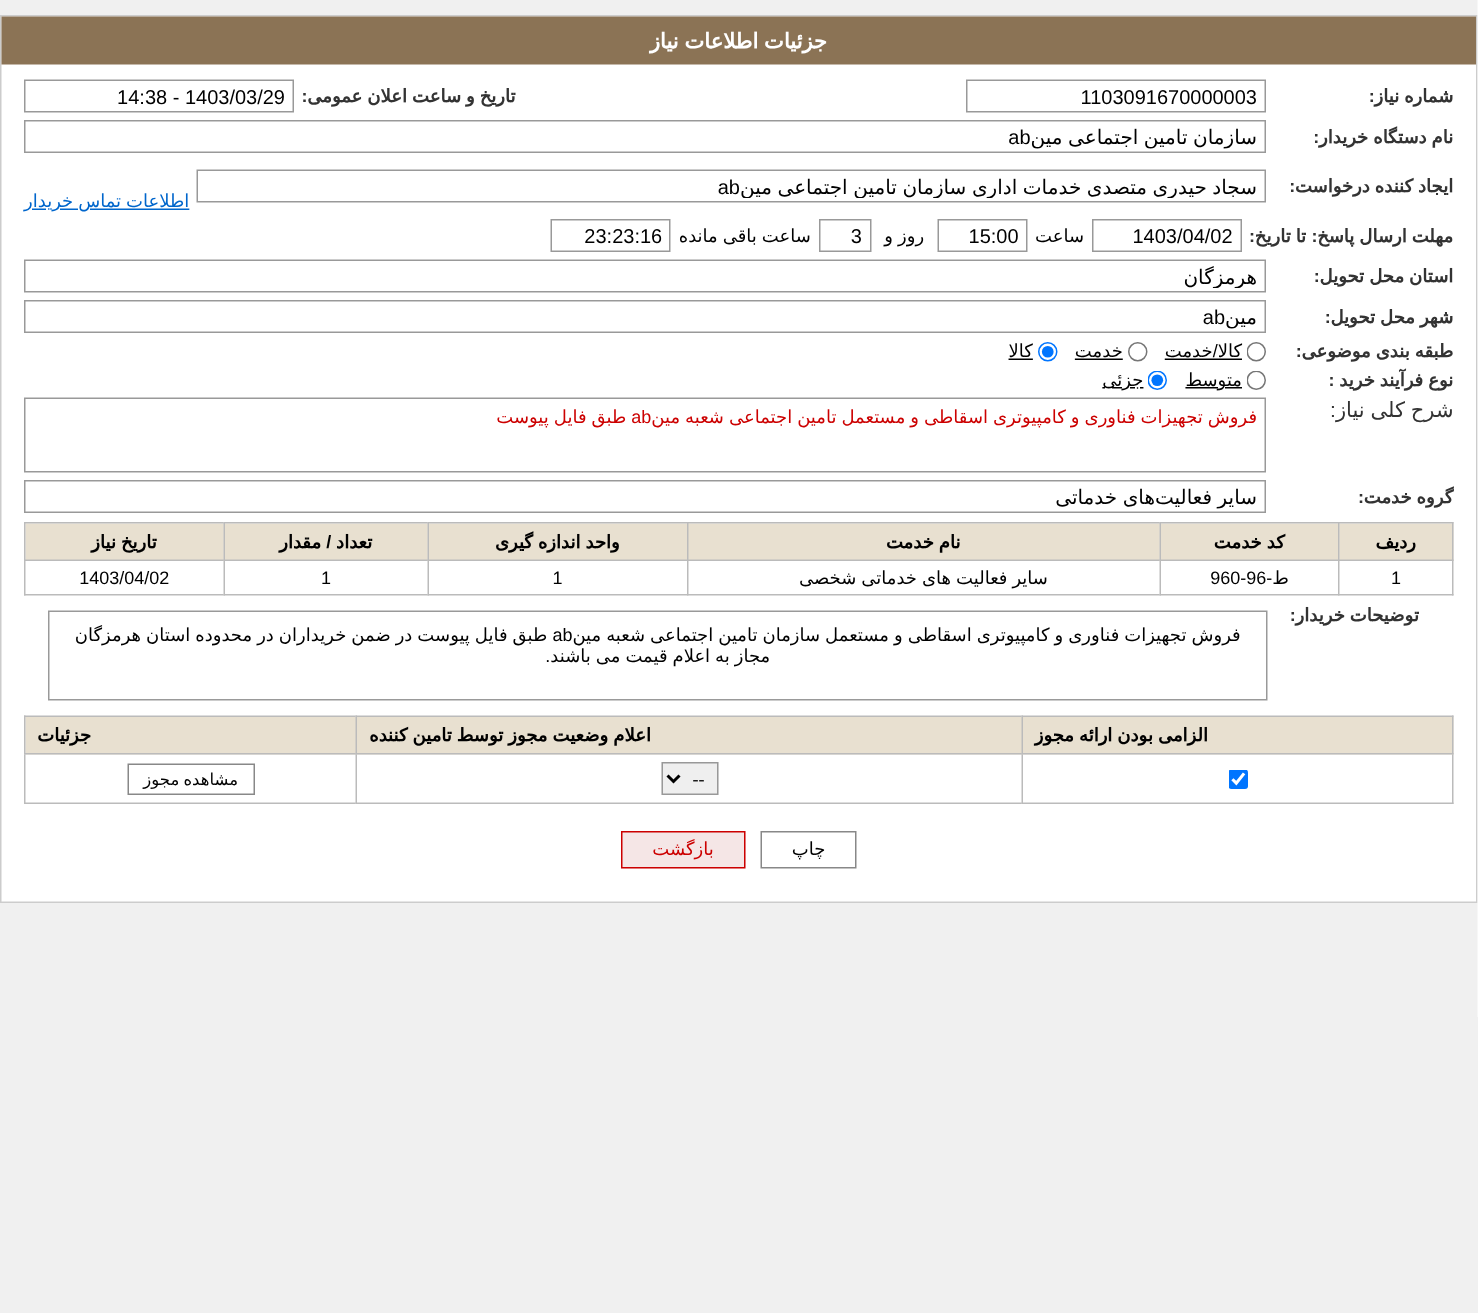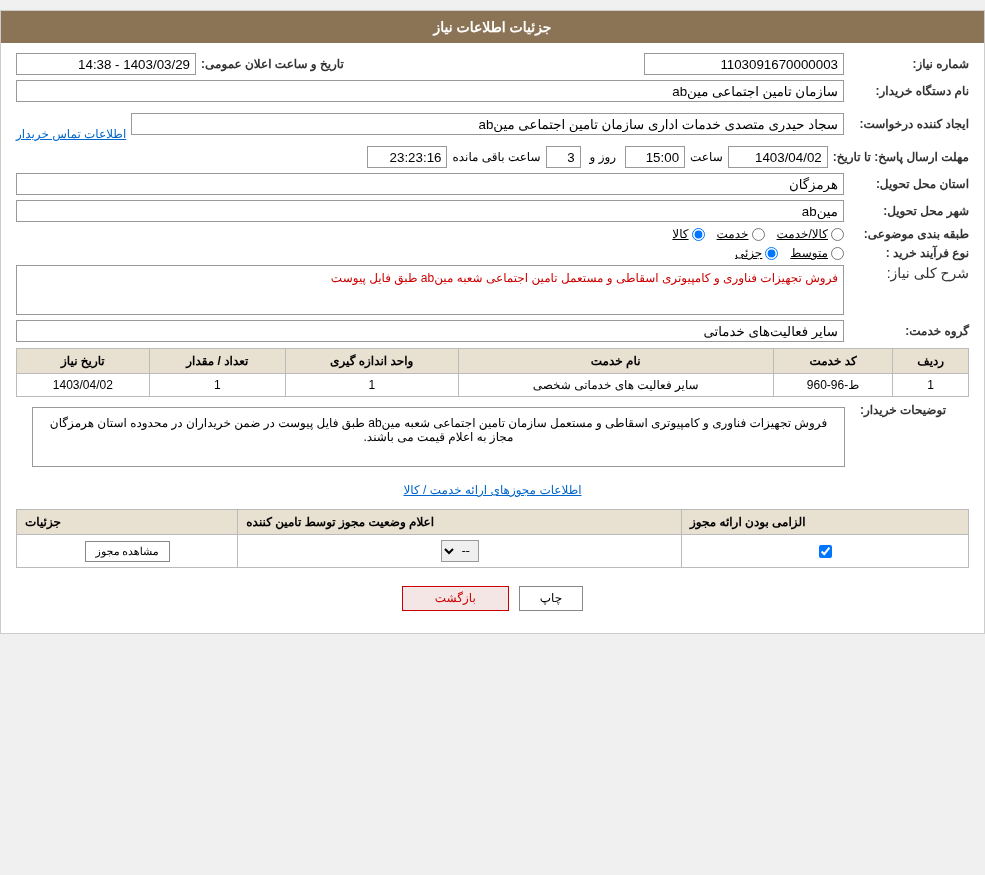--- a/index.html
+++ b/index.html
@@ -149,21 +149,21 @@
       background: #fff;
       border: 1px solid #888;
       padding: 4px 20px;
       cursor: pointer;
       font-family: Tahoma;
       font-size: 12px;
     }
     .btn-back {
       background: #f5e6e6;
       border: 1px solid #c00;
-      padding: 4px 32px;
+      padding: 4px 20px;
       cursor: pointer;
       font-family: Tahoma;
       font-size: 12px;
       color: #c00;
     }
     .btn-row {
       display: flex;
       justify-content: center;
       gap: 10px;
       padding: 12px 0;
@@ -321,23 +321,20 @@
       </tbody>
     </table>
 
     <div style="display: flex; align-items: flex-start; gap: 8px; margin: 6px 16px; text-align: center;">
       <span class="buyer-desc-label">توضیحات خریدار:</span>
       <div class="desc-box" style="flex:1;">
         <span>فروش تجهیزات فناوری و کامپیوتری اسقاطی و مستعمل سازمان تامین اجتماعی شعبه مینab طبق فایل پیوست در ضمن خریداران در محدوده استان هرمزگان مجاز به اعلام قیمت می باشند.</span>
       </div>
     </div>
 
-    <div class="section-link">
-      <span>اطلاعات مجوزهای ارائه خدمت / کالا</span>
-    </div>
 
     <table class="license-table">
       <thead>
         <tr>
           <th>الزامی بودن ارائه مجوز</th>
           <th>اعلام وضعیت مجوز توسط تامین کننده</th>
           <th>جزئیات</th>
         </tr>
       </thead>
       <tbody>

